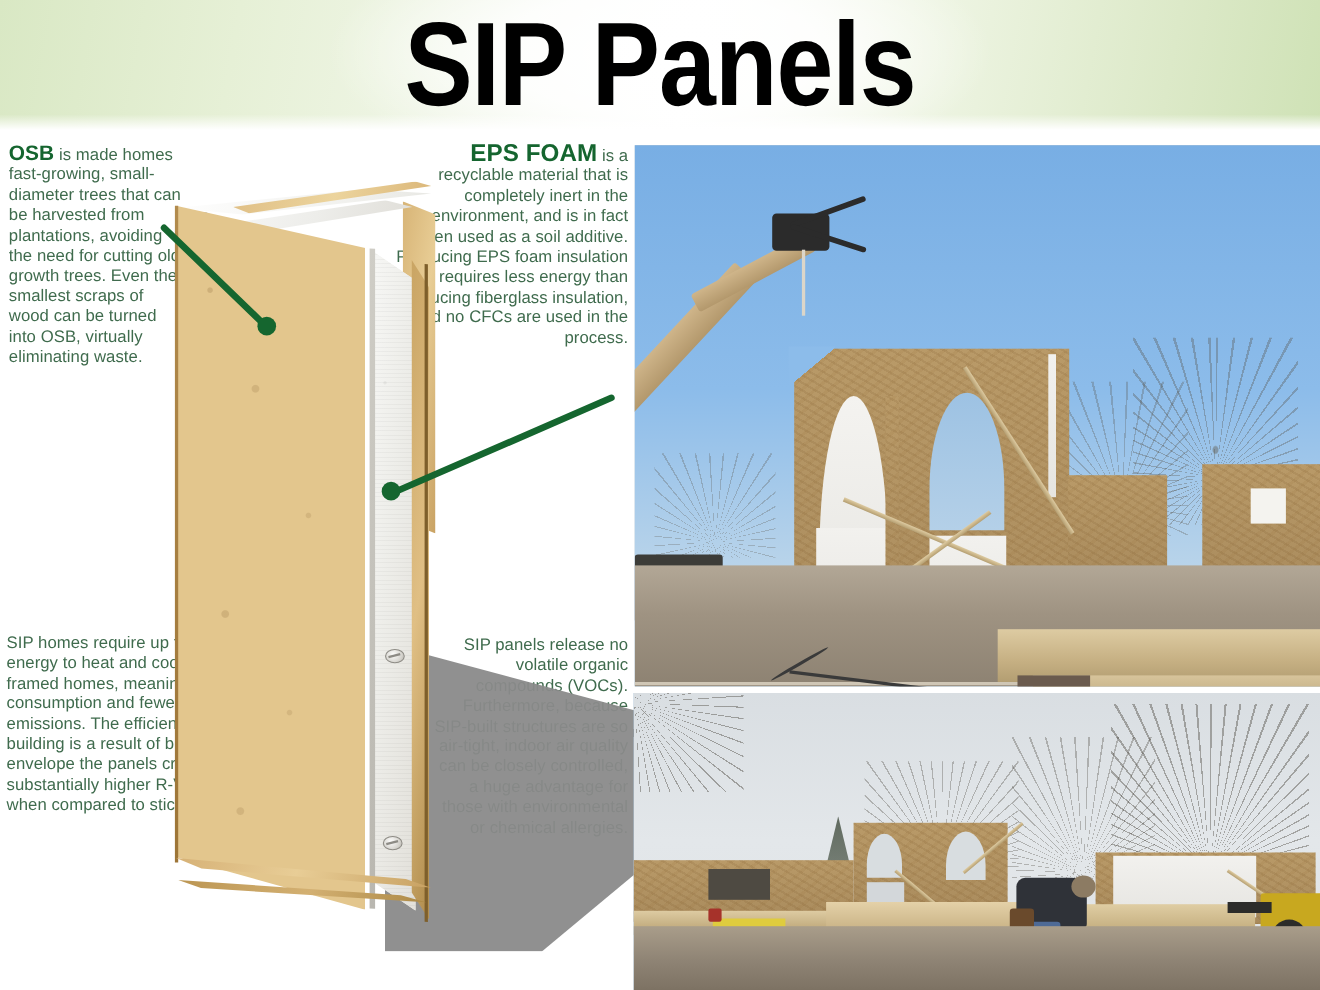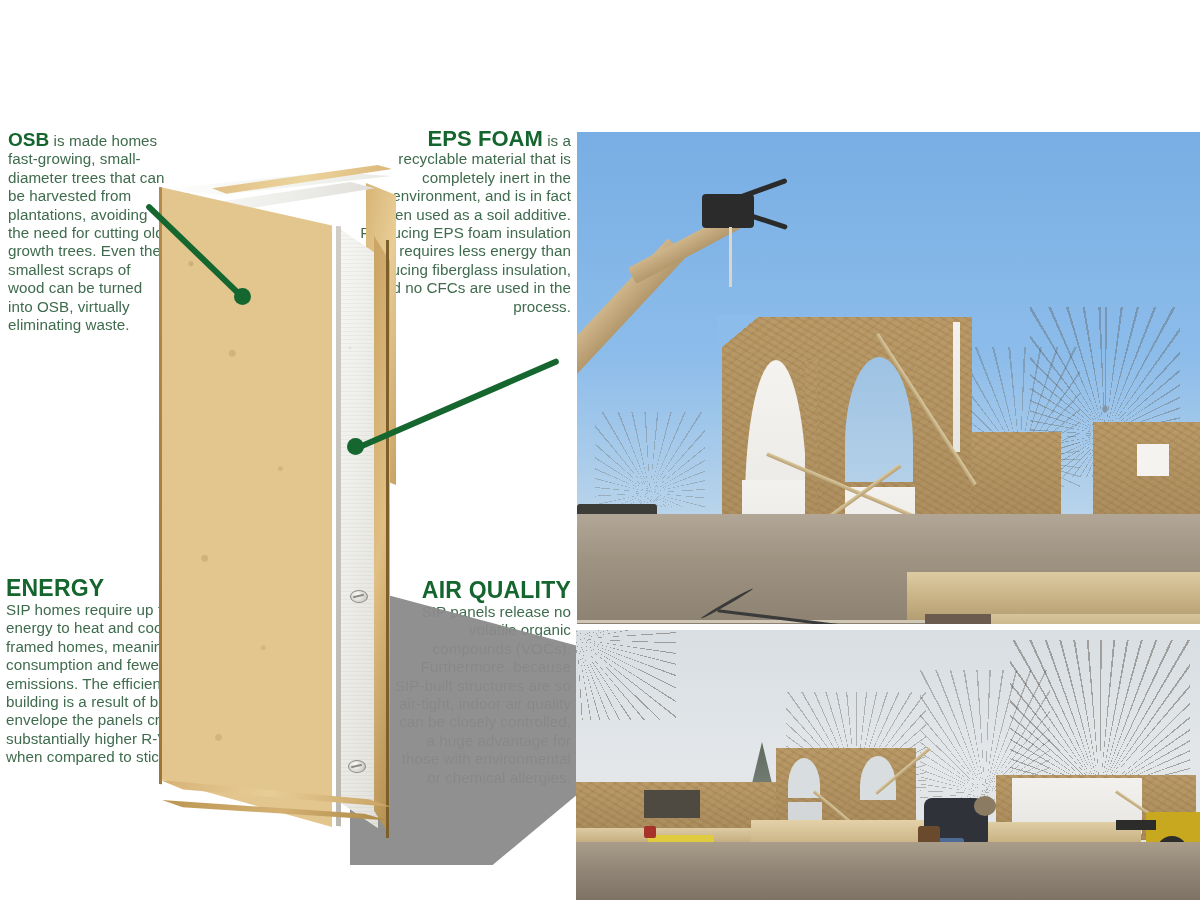--- a/index.html
+++ b/index.html
@@ -201,36 +201,37 @@
   .crane-arm{position:absolute;background:linear-gradient(#cfb58a,#b3986c);transform-origin:left center;border-radius:3px;}
   .van{position:absolute;background:#f4f4f2;border-radius:3px 6px 3px 3px;}
   .cable{position:absolute;background:#3a3a3a;}
   .ladder{position:absolute;background:#c9622c;}
 </style>
 </head>
 <body>
 
 <div class="slide">
 
+  <div class="header">
+    <div class="title">SIP Panels</div>
+  </div>
 
   <div class="callout" id="osb-callout">
     <p class="body"><span class="inline-hd">OSB</span><span> is made homes</span> <span>fast-growing, small-diameter trees that can be harvested from plantations, avoiding the need for cutting old-growth trees. Even the smallest scraps of wood can be turned into OSB, virtually eliminating waste.</span></p>
   </div>
 
   <div class="callout" id="eps-callout">
     <p class="body"><span class="inline-hd lg">EPS FOAM</span><span> is a</span> <span>recyclable  material that is completely inert in the environment, and is in fact often used as a soil additive. Producing EPS foam insulation requires less energy than producing fiberglass insulation, and no CFCs are used in the process.</span></p>
   </div>
 
   <div class="callout" id="energy-callout">
-    <div class="hd big">ENERGY</div>
     <p class="body">SIP homes require up to 50% less energy to heat and cool than stick-framed homes, meaning less fossil fuel consumption and fewer greenhouse gas emissions. The efficiency of a SIP building is a result of both the air-tight envelope the panels create, and the substantially higher R-Value of SIPs when compared to stick-framed walls.</p>
   </div>
 
   <div class="callout" id="air-callout">
-    <div class="hd big">AIR QUALITY</div>
     <p class="body">SIP panels release no volatile organic compounds (VOCs). Furthermore, because  SIP-built structures are so air-tight, indoor air quality can be closely controlled, a huge advantage for those with environmental or chemical allergies.</p>
   </div>
 
   <div class="panel-art">
     <div class="shadow"></div>
 
     <div class="back-skin"></div>
 
     <div class="top-face"></div>
     <div class="top-osb-back"></div>

